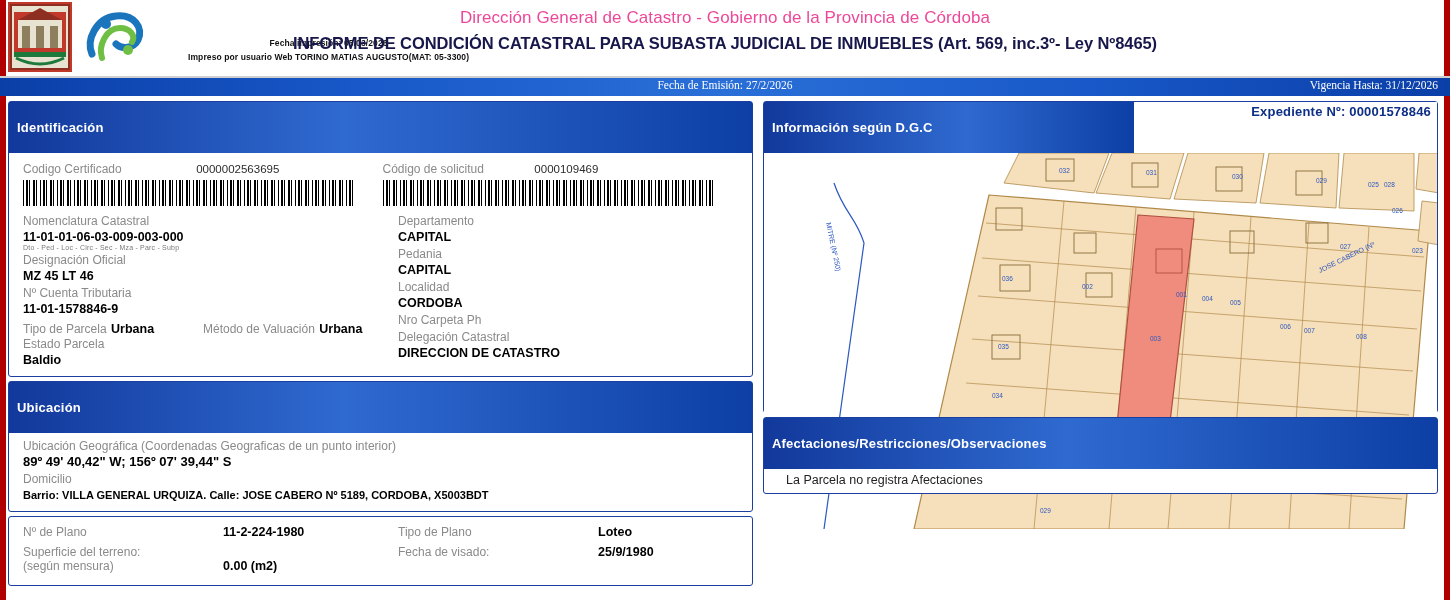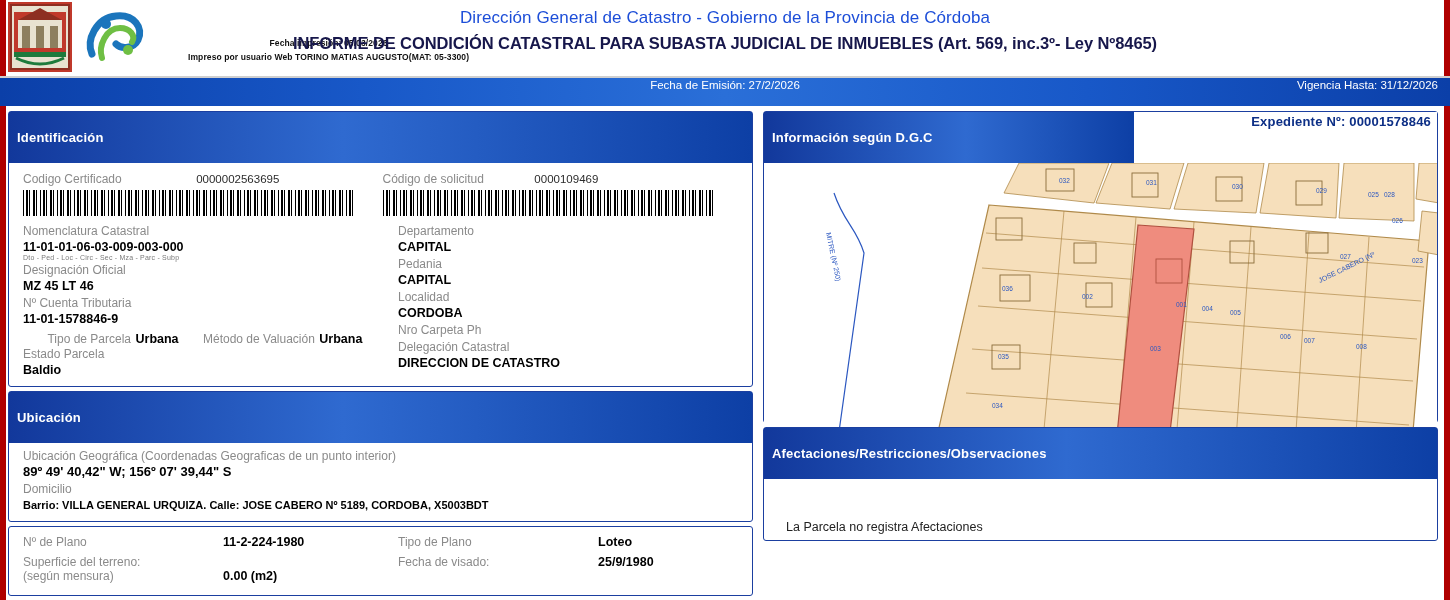--- a/index.html
+++ b/index.html
@@ -50,37 +50,38 @@
     text-align: center;
   }
   .print-meta .row2 { font-weight: bold; }
   .title-block {
     position: absolute;
     left: 0; right: 0; top: 8px;
     text-align: center;
   }
   .title1 {
     font-size: 17px;
-    color: #1d4ed8;
+    color: #ec4899;
     font-weight: normal;
     letter-spacing: .1px;
   }
   .title2 {
     margin-top: 6px;
     font-size: 16.5px;
     color: #17174b;
     font-weight: bold;
     letter-spacing: -.1px;
   }
   .emission-bar {
     position: relative;
-    height: 28px;
+    height: 18px;
     background: linear-gradient(to right, #0b3fa8 0%, #1858c8 25%, #2a6fd8 50%, #1858c8 75%, #0b3fa8 100%);
     color: #fff;
     font-size: 11.5px;
+    font-family: Liberation Serif, serif;
   }
   .emission-bar .center {
     position: absolute;
     left: 0; right: 0; top: 1px;
     text-align: center;
   }
   .emission-bar .right {
     position: absolute;
     right: 12px; top: 1px;
   }
@@ -157,21 +158,21 @@
   .field { margin-bottom: 2px; }
   .field .lbl { display: block; line-height: 15px; }
   .field .val { display: block; line-height: 16px; }
   .nomen-legend {
     font-size: 7px;
     color: #7a7a7a;
     letter-spacing: .2px;
     margin-top: -1px;
     margin-bottom: 2px;
   }
-  .two-col-inline { display: flex; text-align: center; }
+  .two-col-inline { display: flex; }
   .two-col-inline > div:first-child { width: 180px; }
 
   .ubic-geo .val { font-size: 13px; }
   .domicilio .val { font-size: 11px; }
 
   .plano-grid { display: flex; margin-top: 2px; }
   .plano-grid .pc1 { width: 375px; }
   .plano-grid .pc2 { width: 320px; }
   .plano-row { display: flex; align-items: flex-end; margin-bottom: 6px; }
   .plano-row .lbl { width: 200px; }
@@ -183,21 +184,21 @@
     position: relative;
     height: 376px;
     overflow: hidden;
     background: #ffffff;
   }
   .map-inner {
     position: absolute;
     left: 0; top: 0;
     width: 675px; height: 376px;
   }
-  .afect-body { padding: 4px 10px 6px 22px; margin-top: 37px; }
+  .afect-body { padding: 4px 10px 6px 22px; }
   .afect-body .txt { font-size: 12.5px; color: #222; }
 </style>
 </head>
 <body>
 
 <div class="page-edge-left"></div>
 <div class="page-edge-right"></div>
 
 <div class="header">
 

